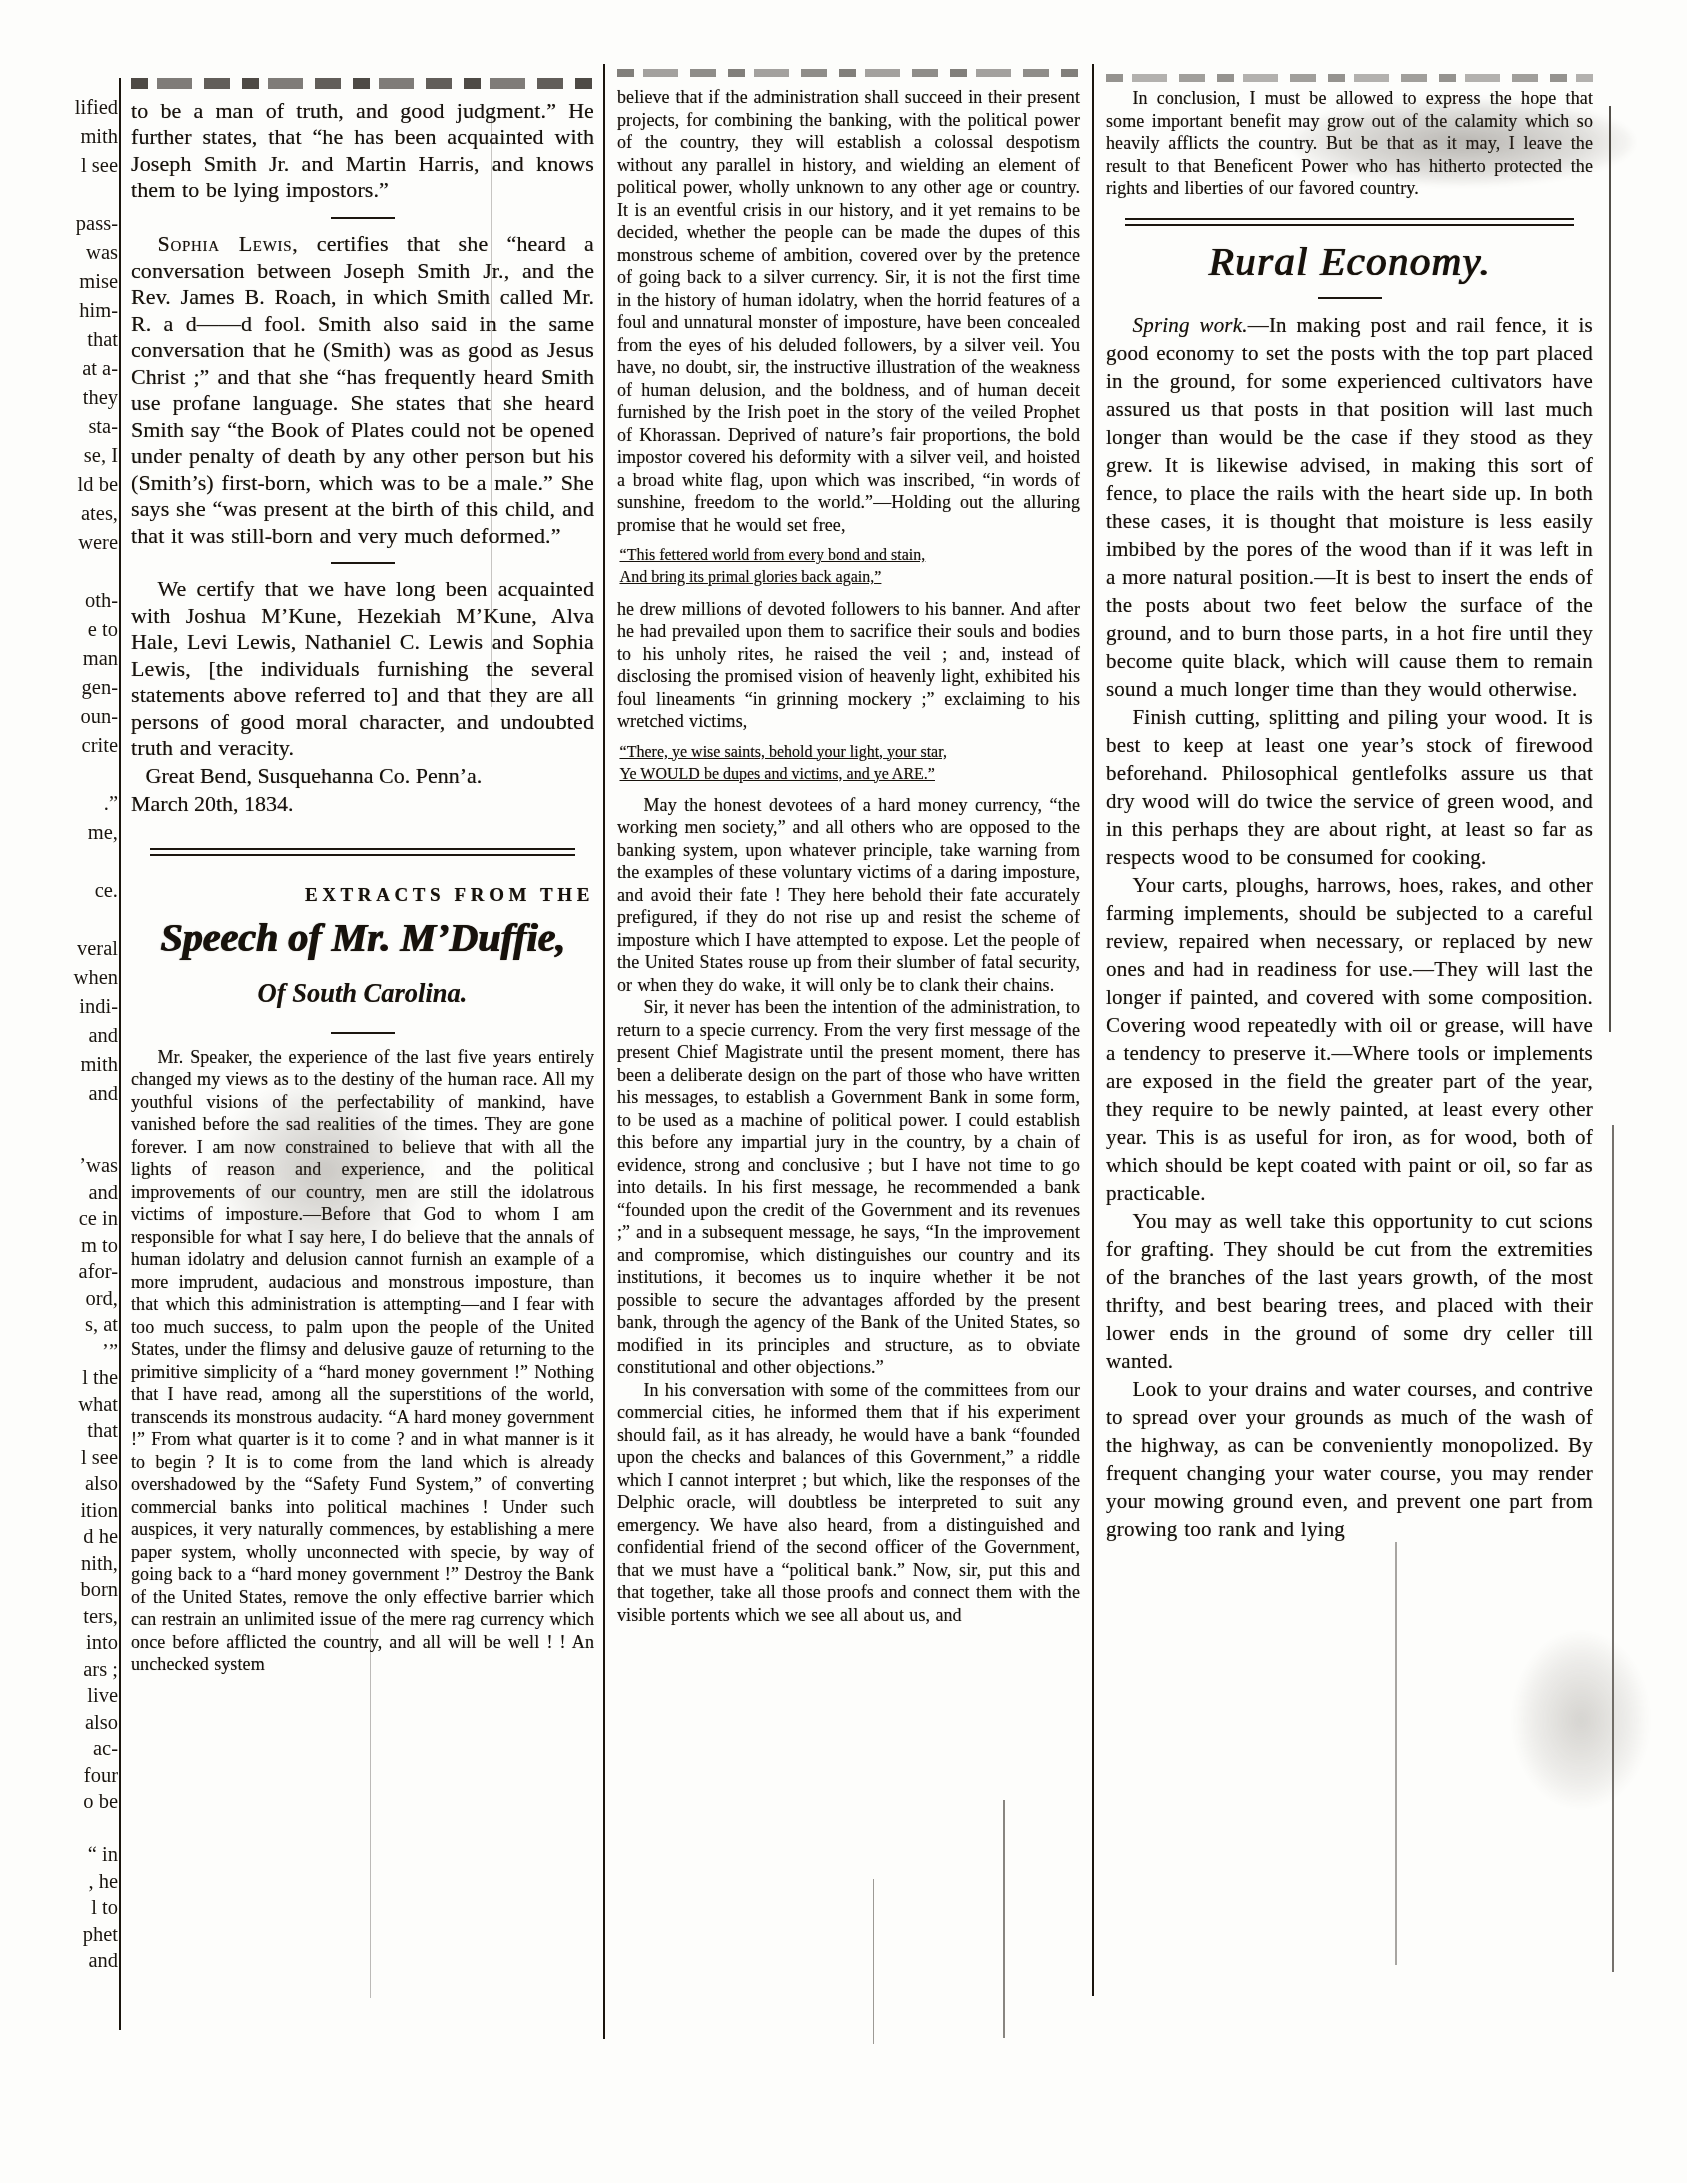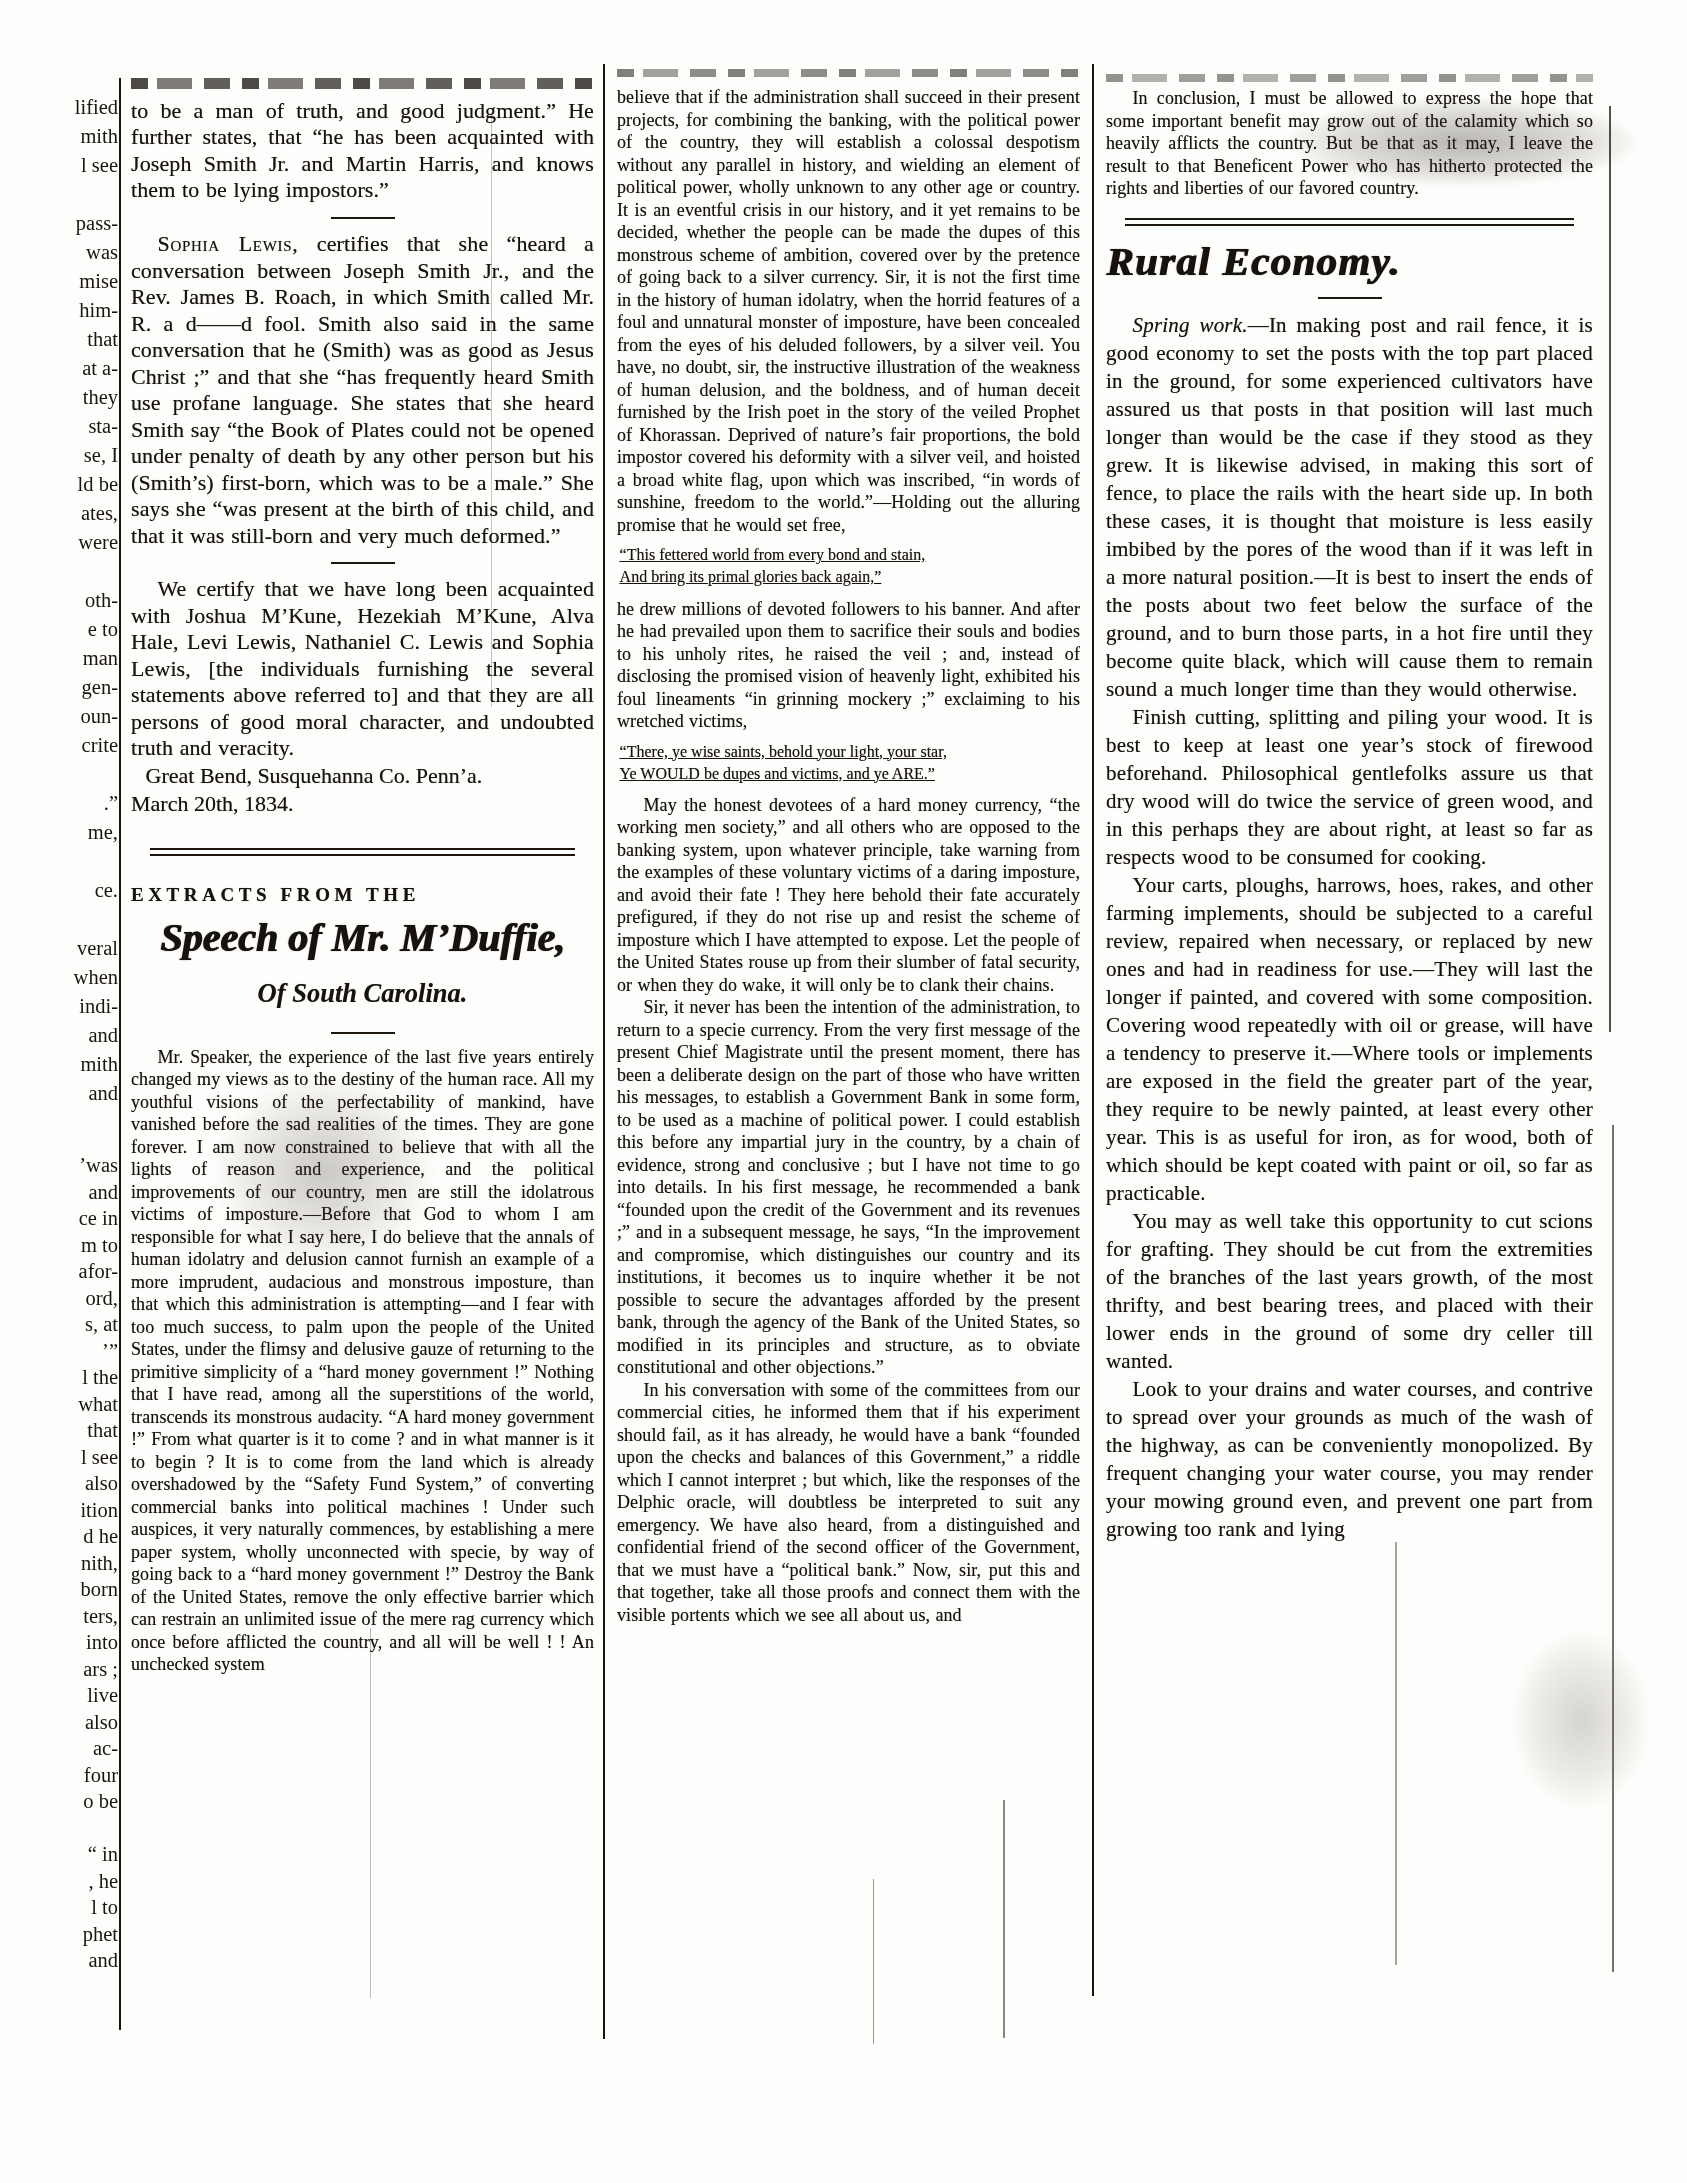--- a/index.html
+++ b/index.html
@@ -25,27 +25,27 @@
        text-shadow:0 0 0.7px rgba(25,18,10,.55);}
   .indent{text-indent:26.5px;}
   .smallcaps{font-variant:small-caps;letter-spacing:0.7px;}
   .ital{font-style:italic;}
   .cutline{height:10.6px;margin-bottom:9.3px;filter:blur(0.7px);opacity:.85;
     background:repeating-linear-gradient(90deg,rgba(25,20,14,.9) 0 17px,transparent 17px 26.5px,
       rgba(25,20,14,.65) 26.5px 61px,transparent 61px 73px,rgba(25,20,14,.8) 73px 99px,transparent 99px 111px);}
   .sep-rule{width:64px;border-top:2.6px solid #1c160f;margin:13.2px auto 12px auto;filter:blur(0.3px);}
   .double-rule{width:92%;height:4px;border-top:2px solid #1c160f;border-bottom:2px solid #1c160f;
                margin:30px auto 0 auto;filter:blur(0.3px);}
-  .kicker{text-align:left;font-weight:bold;font-size:19px;letter-spacing:4.6px;margin-top:28px;
+  .kicker{text-align:right;font-weight:bold;font-size:19px;letter-spacing:4.6px;margin-top:28px;
           text-shadow:0 0 0.7px rgba(25,18,10,.6);}
   .head-main{text-align:center;font-weight:bold;font-style:italic;font-size:40px;line-height:46px;
           margin-top:9.3px;text-shadow:1.1px 0 0 #17120c,0 0 1.3px rgba(25,18,10,.5);}
   .head-sub{text-align:center;font-weight:bold;font-style:italic;font-size:26.5px;margin-top:17px;
           text-shadow:0 0 0.7px rgba(25,18,10,.5);}
-  .rural-head{text-align:left;font-weight:bold;font-style:italic;font-size:41px;line-height:48px;
+  .rural-head{text-align:center;font-weight:normal;font-style:italic;font-size:41px;line-height:48px;
           margin-top:10.6px;letter-spacing:1.3px;text-shadow:1.2px 0 0 #17120c,0 0 1.3px rgba(25,18,10,.5);}
   .verse{font-size:16px;line-height:22px;margin:8px 0 9.3px 2.6px;text-align:left;
          text-shadow:0 0 0.7px rgba(25,18,10,.5);text-decoration:underline;}
   .sig-row{margin-left:28px;line-height:28px;font-size:22px;white-space:nowrap;
            text-shadow:0 0 0.7px rgba(25,18,10,.55);}
   .sig-name{letter-spacing:0.7px;}
   .sig-title{font-style:italic;}
   .dateline{line-height:28px;font-size:22px;text-shadow:0 0 0.7px rgba(25,18,10,.55);}
   .pl-indent{text-indent:14.6px;}
   

